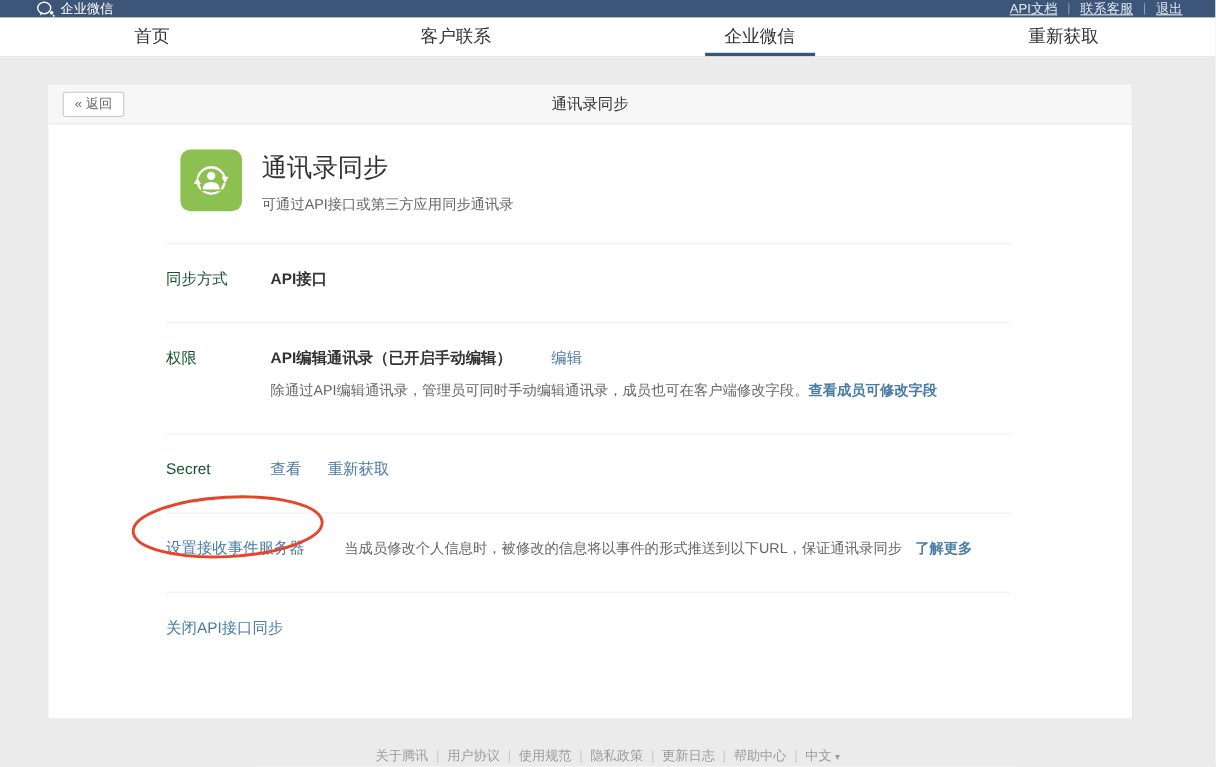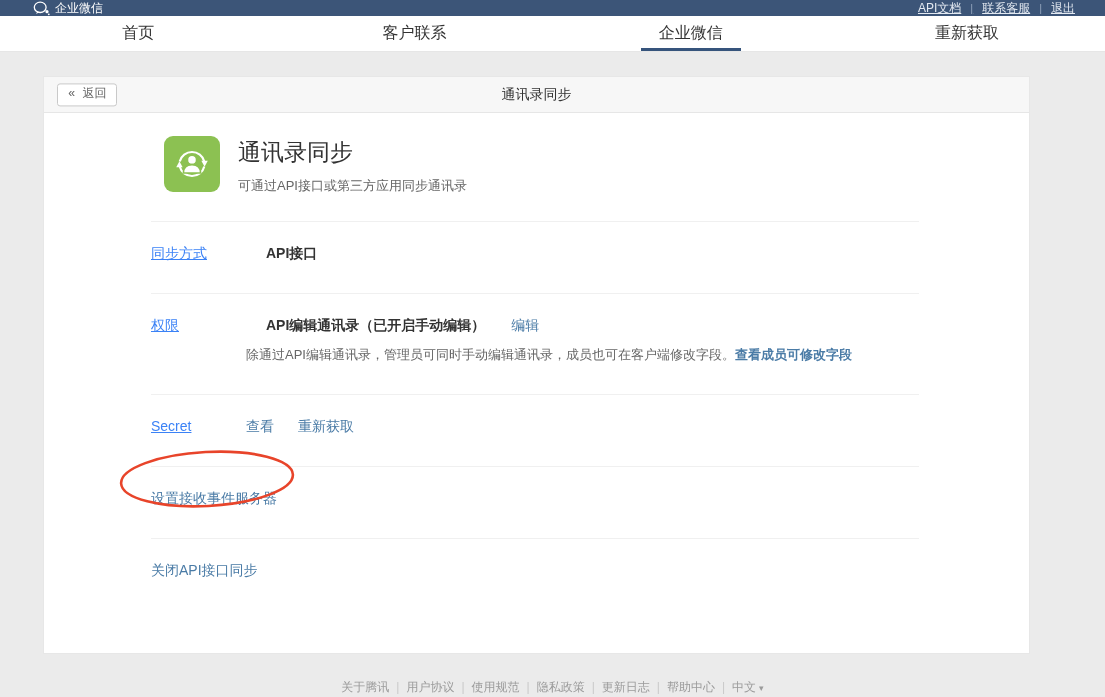--- a/index.html
+++ b/index.html
@@ -41,47 +41,47 @@
     border:1px solid #e7e7e7;
   }
   .card-header {
     height:36px; background:#f7f7f7; border-bottom:1px solid #e6e6e6;
     display:flex; align-items:center; justify-content:center; position:relative;
   }
   .back-btn {
     position:absolute; left:13px; top:50%; transform:translateY(-50%);
     background:#fff; border:1px solid #c9c9c9; border-radius:3px;
     font-size:12px; color:#666; padding:4px 10px; line-height:1.1; cursor:pointer;
-    font-family:Liberation Mono, monospace;
+    font-family:Liberation Sans, sans-serif;
   }
   .card-title { font-size:14px; color:#333; }
   .card-body { padding-bottom:55px; }
   .app-header { display:flex; margin:23px 0 26px 120px; }
   .app-icon {
     width:56px; height:56px; border-radius:9px; background:#8cc152;
     display:flex; align-items:center; justify-content:center; flex-shrink:0;
   }
   .app-info { margin-left:18px; padding-top:1px; }
   .app-title { font-size:23px; color:#333; }
   .app-subtitle { font-size:13px; color:#666; margin-top:9px; }
   
   .section {
     margin:0 110px 0 107px;
     border-top:1px solid #f0f0f0;
     padding:23px 0 30px;
     display:flex;
     font-size:14px;
   }
-  .row-label { width:95px; flex-shrink:0; color:#3b82f6;text-decoration:underline; }
+  .row-label { width:95px; flex-shrink:0; color:#14532d; }
   .row-main { color:#333; }
-  .row-value { font-weight:bold; color:#333;margin-left:20px; }
+  .row-value { font-weight:bold; color:#333; }
   .link { color:#4a7ba6; text-decoration:none; cursor:pointer; }
   .link.bold { font-weight:bold; }
   .desc-line { color:#666; font-size:13px; margin-top:11px; }
-  .inline-gap { margin-left:22px; }
+  .inline-gap { margin-left:32px; }
   .gap16 { margin-left:20px; }
   .callback-row { padding:23px 0 30px; }
   .callback-desc { color:#666; font-size:13px; margin-left:36px; }
   .more-link { margin-left:12px; }
   .close-row { padding:23px 0 18px; }
   
   .annotation {
     position:absolute; left:73px; top:371px; width:180px; height:62px;
     pointer-events:none;
   }
@@ -170,20 +170,21 @@
     <div class="section">
       <div class="row-label">Secret</div>
       <div class="row-main">
         <span class="link">查看</span>
         <span class="link gap16">重新获取</span>
       </div>
     </div>
 
     <div class="section callback-row">
       <span class="link">设置接收事件服务器</span>
+      <span class="callback-desc"><span>当成员修改个人信息时，被修改的信息将以事件的形式推送到以下URL，保证通讯录同步</span><span class="link bold more-link">了解更多</span></span>
     </div>
 
     <div class="section close-row">
       <span class="link">关闭API接口同步</span>
     </div>
   </div>
 
   <div class="annotation">
     <svg width="180" height="62" viewBox="0 0 180 62">
       <ellipse cx="90" cy="31" rx="86" ry="27" fill="none" stroke="#e8442a" stroke-width="2.6" transform="rotate(-3 90 31)"></ellipse>

